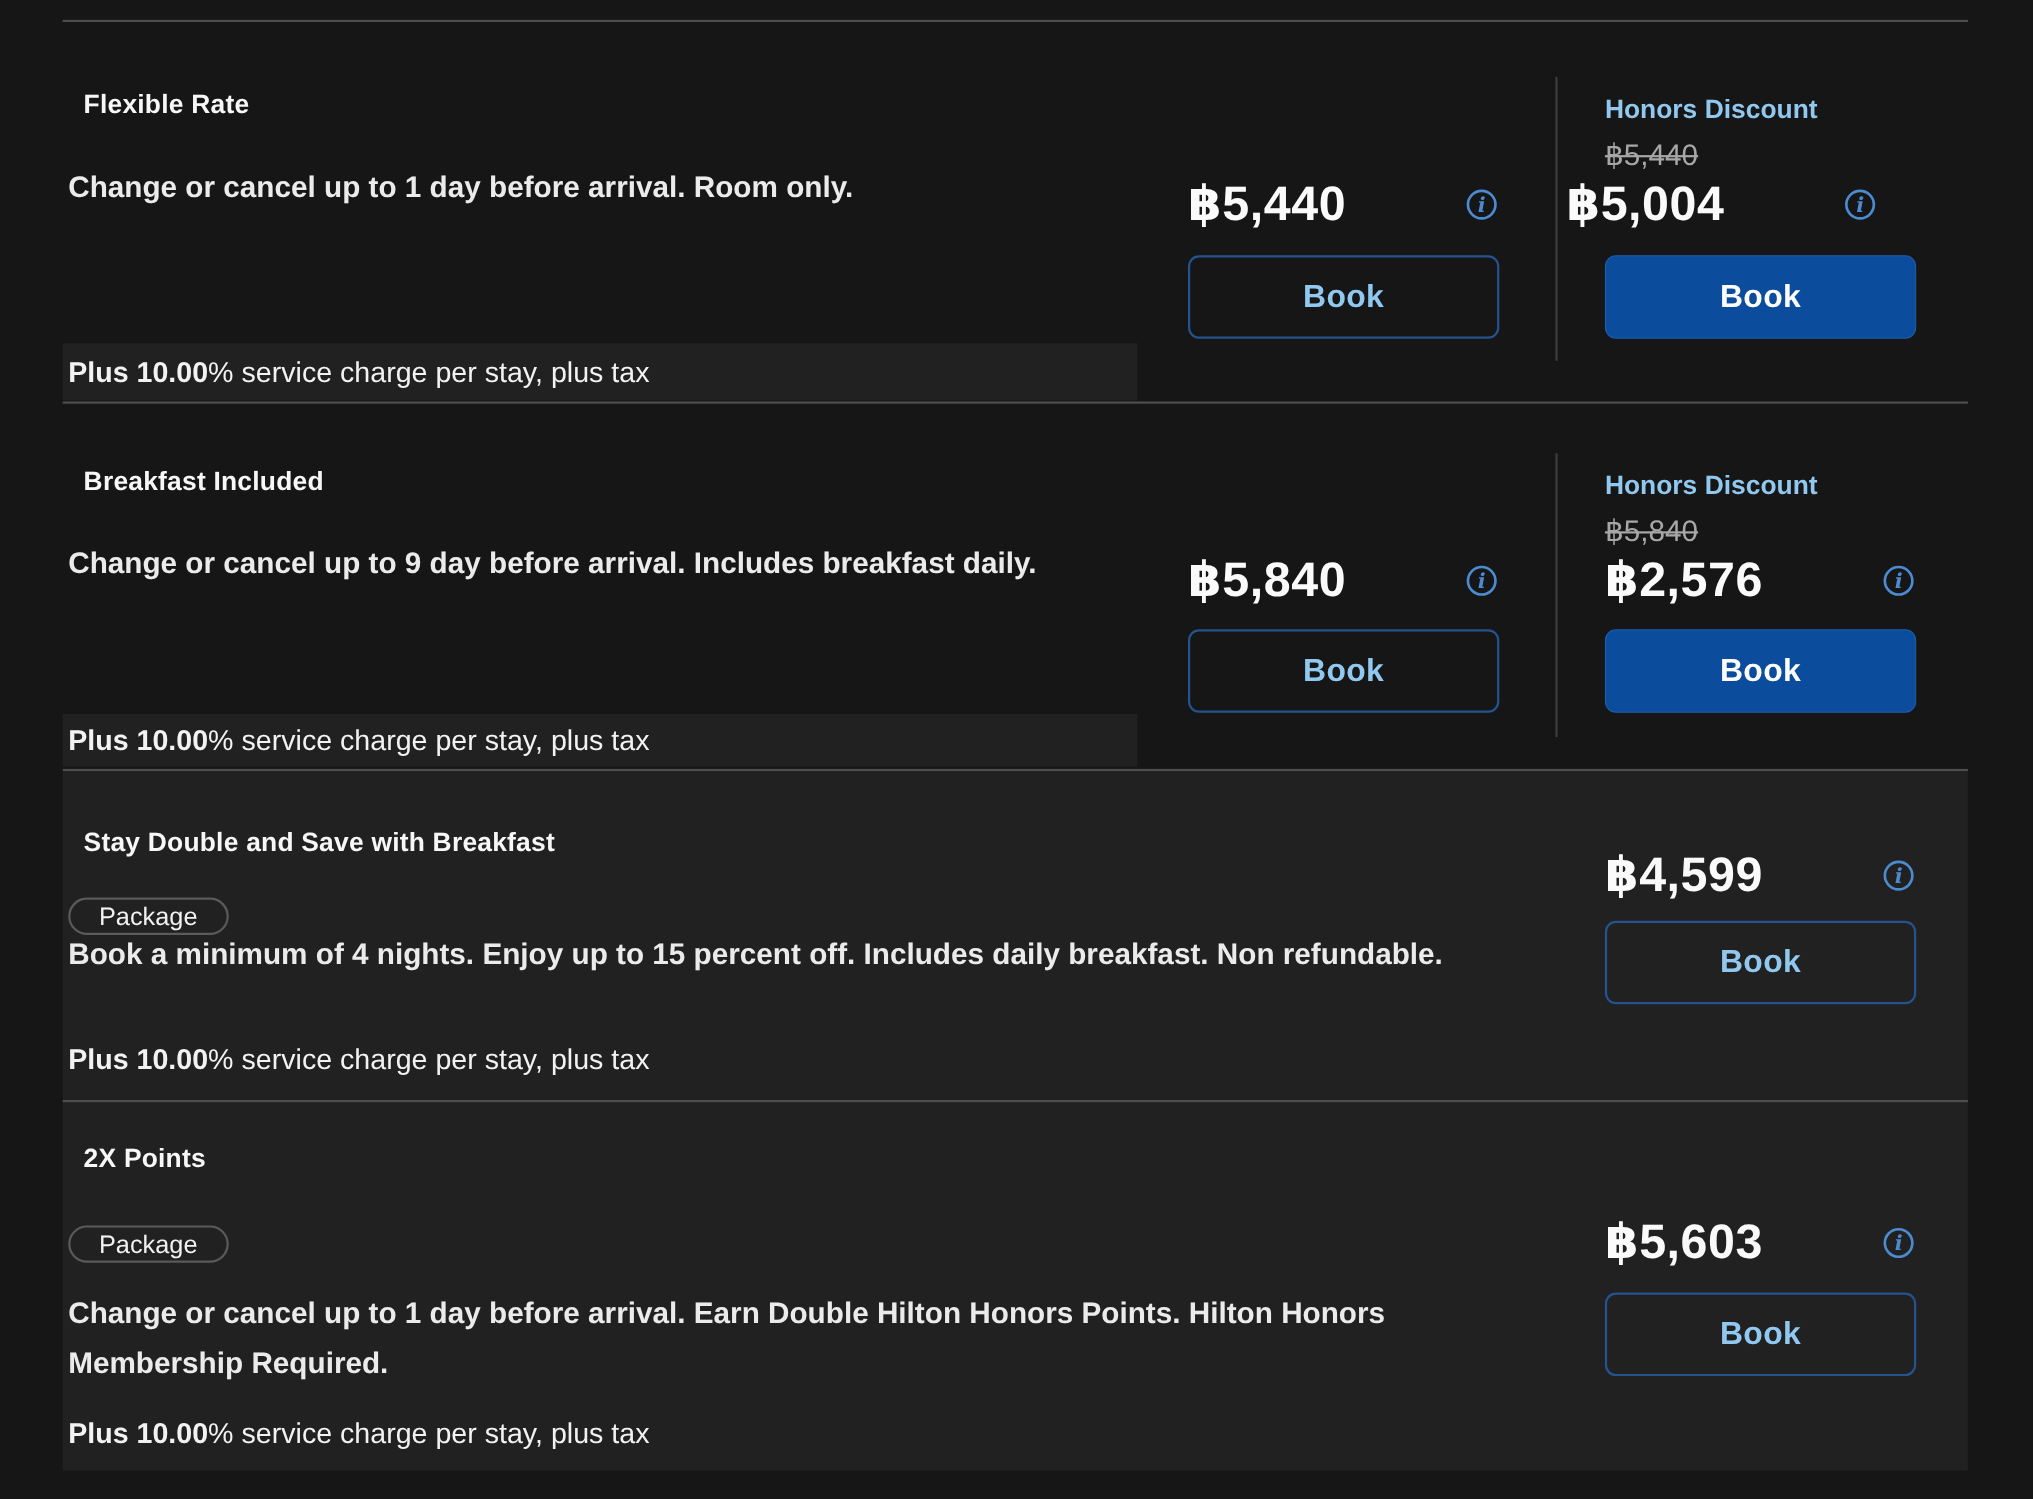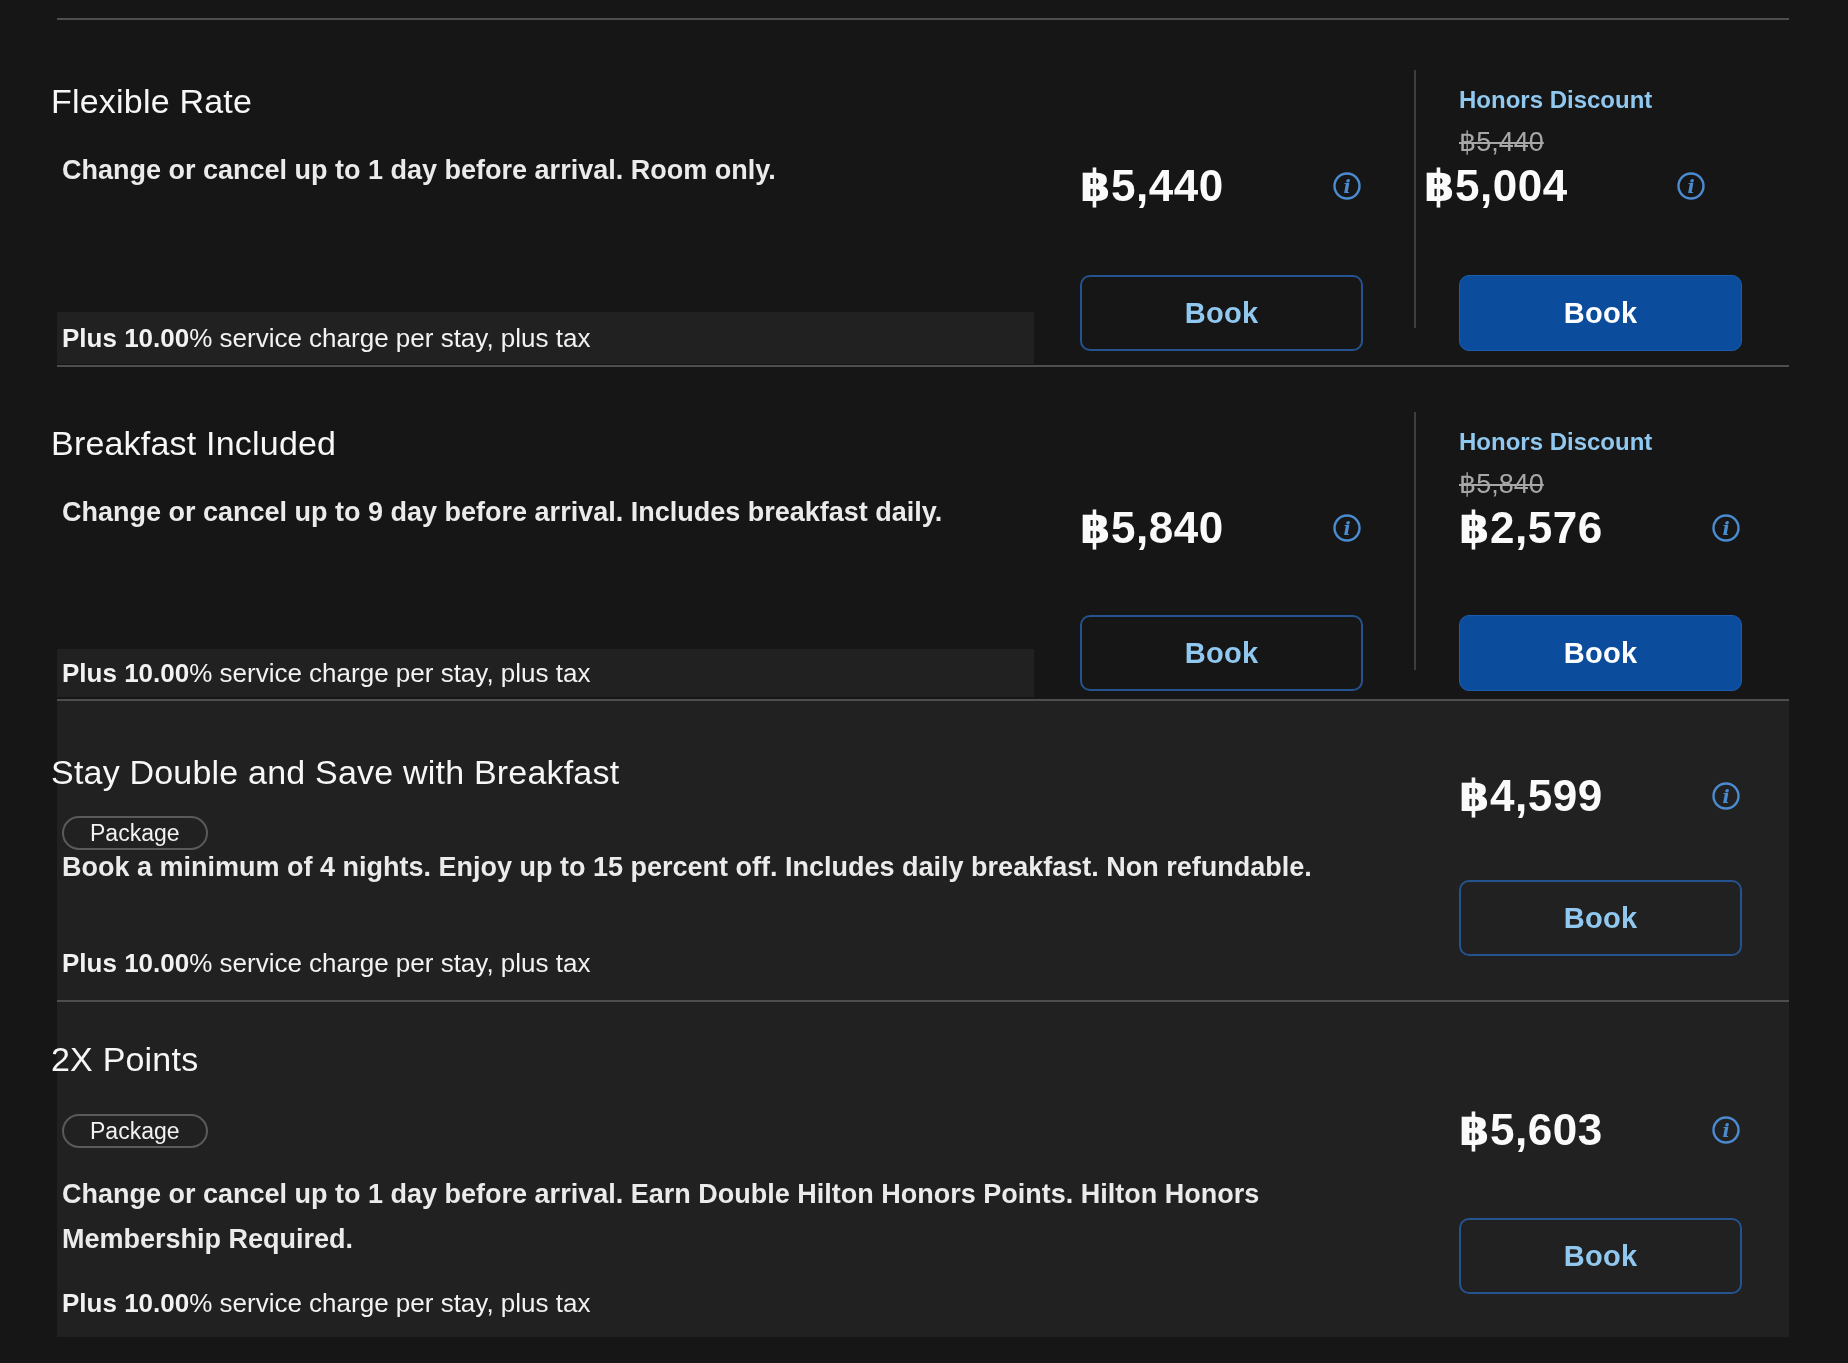--- a/index.html
+++ b/index.html
@@ -9,37 +9,37 @@
     width: 1848px;
     height: 1363px;
     background: #161616;
     overflow: hidden;
     font-family: "Liberation Sans", "DejaVu Sans", sans-serif;
     color: #f7f7f7;
   }
   .hdiv { position:absolute; left:57px; width:1732px; height:2px; background:#4e4e4e; }
   .vdiv { position:absolute; left:1414px; width:2px; background:#3e3e3e; }
   .highlight-block { position:absolute; left:57px; top:701px; width:1732px; height:636px; background:#212121; }
-  .rate-title { position:absolute; left:51px; font-size:34px; font-weight:400; color:#f7f7f7; letter-spacing:0.2px; }
+  .rate-title { position:absolute; left:76px; font-size:24px; font-weight:700; color:#f7f7f7; letter-spacing:0.2px; }
   .rate-desc { position:absolute; left:62px; font-size:27px; font-weight:700; color:#ebebeb; line-height:45px; white-space:pre-line; }
   .service-strip {
     position:absolute; left:57px; width:977px; height:52px; background:#212121;
     display:flex; align-items:center; padding-left:5px;
   }
   .service-note { font-size:26px; color:#f2f2f2; }
   .service-note .b { font-weight:700; }
   .service-plain { position:absolute; left:62px; font-size:26px; color:#f2f2f2; }
   .service-plain .b { font-weight:700; }
   .price-row { position:absolute; width:283px; display:flex; justify-content:space-between; align-items:center; }
   .price { font-size:44px; font-weight:700; color:#fafafa; letter-spacing:0.5px; }
   .info-btn { background:none; border:none; cursor:pointer; width:32px; height:32px; padding:0; display:flex; align-items:center; justify-content:center; }
   .book-btn {
     position:absolute; width:283px; height:76px; border-radius:10px;
     font-family:"Liberation Sans","DejaVu Sans",sans-serif;
-    font-size:29px; font-weight:700; cursor:pointer; letter-spacing:0.3px;margin-top:43px;
+    font-size:29px; font-weight:700; cursor:pointer; letter-spacing:0.3px;
   }
   .book-outline { background:transparent; border:2px solid #24538f; color:#91c8ef; }
   .book-filled { background:#0c4c9c; border:1px solid #1c5cae; color:#fdfdfd; }
   .honors-label { position:absolute; font-size:24px; font-weight:700; color:#91c8ef; }
   .strike { position:absolute; font-size:27px; color:#a7a7a7; text-decoration:line-through; }
   .badge {
     position:absolute; left:62px; height:34px; padding:0 26px;
     border:2px solid #5a5a5a; border-radius:23px;
     display:inline-flex; align-items:center; justify-content:center;
     font-size:23px; color:#f2f2f2; background:transparent;

